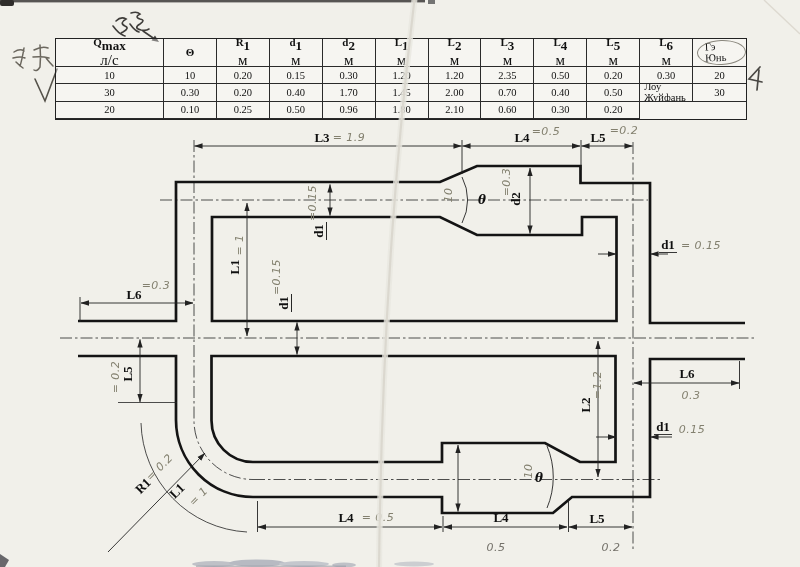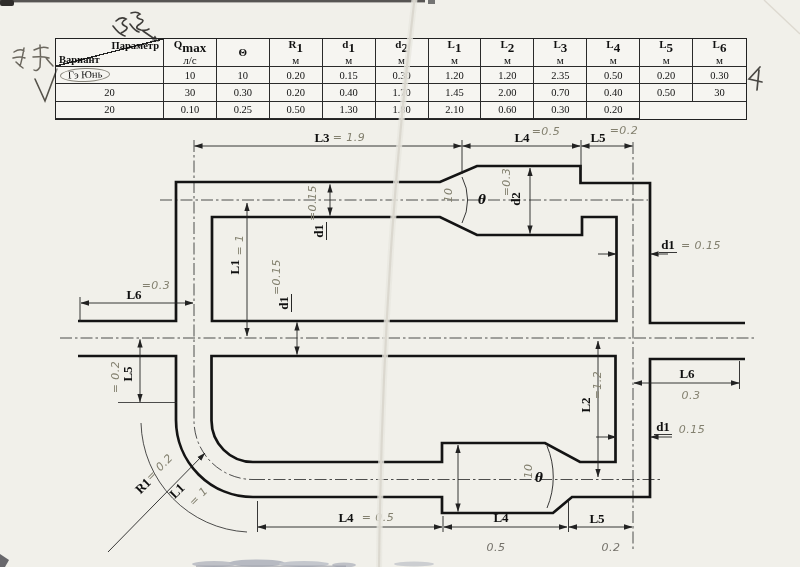--- a/index.html
+++ b/index.html
@@ -15,21 +15,21 @@
           box-sizing:border-box;display:flex;align-items:center;justify-content:center;
           font-size:10.5px;color:#111;overflow:hidden;}
   #ptable > div:nth-child(12n+12){border-right:none;}
   .corner-cell{position:relative;display:block !important;
      background-image:linear-gradient(to bottom right,transparent calc(50% - 0.7px),#222 calc(50% - 0.7px) calc(50% + 0.7px),transparent calc(50% + 0.7px));}
   .corner-top{position:absolute;top:1px;right:4px;font-weight:bold;font-size:10.5px;}
   .corner-bot{position:absolute;bottom:1px;left:3px;font-weight:bold;font-size:10.5px;}
   .hcell{flex-direction:column;line-height:1;}
   .hsym{font-weight:bold;font-size:11px;}
   .hsym sub{font-size:13px;margin-top:44px;}
-  .hunit{font-size:11px;margin-top:1px;}
+  .hunit{font-size:15px;margin-top:1px;}
   .namecell{justify-content:flex-start !important;padding-left:4px;font-size:11px;}
   .circled{border:1px solid #8a877d;border-radius:50%;padding:0 7px 1px 7px;transform:rotate(-2deg);}
   .valcell{font-size:10.5px;}
   
   .plbl{font-family:"Liberation Serif",serif;font-weight:bold;font-size:13px;fill:#101010;}
   .theta{font-family:"DejaVu Serif",serif;font-style:italic;font-weight:bold;font-size:12px;fill:#101010;}
   .hw{font-family:"DejaVu Sans",sans-serif;font-style:italic;font-size:11px;fill:#83806f;letter-spacing:.5px;}
   .hw2{font-family:"DejaVu Sans",sans-serif;font-style:italic;font-size:11px;fill:#74716a;letter-spacing:.5px;}
   text{text-anchor:middle;}
   
@@ -208,24 +208,20 @@
       <path d="M34,50 q8,-4 14,-2 M33,57 q9,-1 16,1 M40,45 q1,12 0,22 q-3,5 -6,3 M46,58 q4,5 7,8"></path>
     </g>
 
     <path d="M35,79 L45,101 L57,69" stroke="#55524a" stroke-width="1.6"></path>
 
     <path d="M760,67 L749,79 L762,82 M759,70 L757,90" stroke="#4a4844" stroke-width="1.7"></path>
   </g>
 </svg>
 
 <div id="ptable">
-  <div class="corner-cell">
-    <span class="corner-top">Параметр</span>
-    <span class="corner-bot">Вариант</span>
-  </div>
 
 <div class="hcell">
         <span class="hsym">Q<sub>max</sub></span>
         <span class="hunit">л/с</span>
       </div>
       <div class="hcell">
         <span class="hsym">Θ</span>
       </div>
       <div class="hcell">
         <span class="hsym">R<sub>1</sub></span>
@@ -281,26 +277,27 @@
       <div class="valcell">30</div>
       <div class="valcell">0.30</div>
       <div class="valcell">0.20</div>
       <div class="valcell">0.40</div>
       <div class="valcell">1.70</div>
       <div class="valcell">1.45</div>
       <div class="valcell">2.00</div>
       <div class="valcell">0.70</div>
       <div class="valcell">0.40</div>
       <div class="valcell">0.50</div>
+      <div class="namecell">Лоу Жуйфань</div>
       <div class="valcell">30</div>
       <div class="valcell">20</div>
       <div class="valcell">0.10</div>
       <div class="valcell">0.25</div>
       <div class="valcell">0.50</div>
-      <div class="valcell">1.30</div>
+      <div class="valcell">0.96</div>
       <div class="valcell">1.80</div>
       <div class="valcell">2.10</div>
       <div class="valcell">0.60</div>
       <div class="valcell">0.30</div>
       <div class="valcell">0.20</div>
     </div>
 
 <svg class="fold" width="800" height="567" viewBox="0 0 800 567">
   <path d="M 415,-5 C 400,120 382,300 379,570" stroke="#e9e7e0" stroke-width="6" fill="none" opacity="0.8"></path>
   <path d="M 415,-5 C 400,120 382,300 379,570" stroke="#d9d6cd" stroke-width="2.2" fill="none" opacity="0.9"></path>

